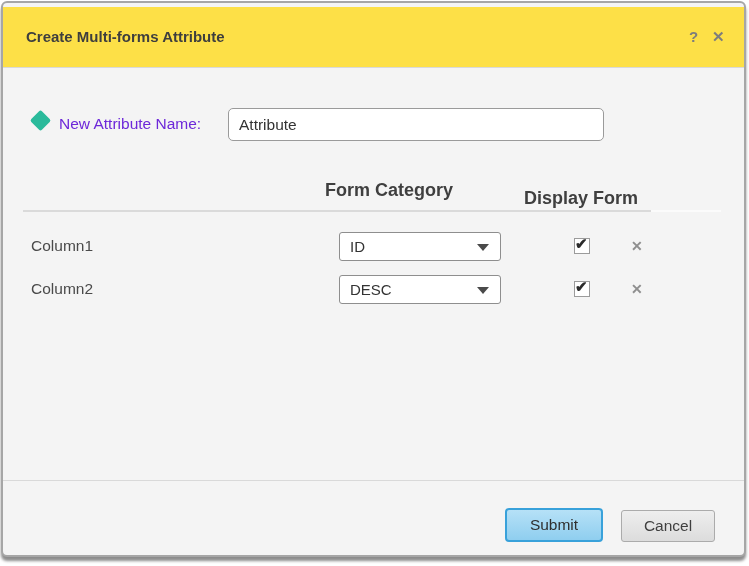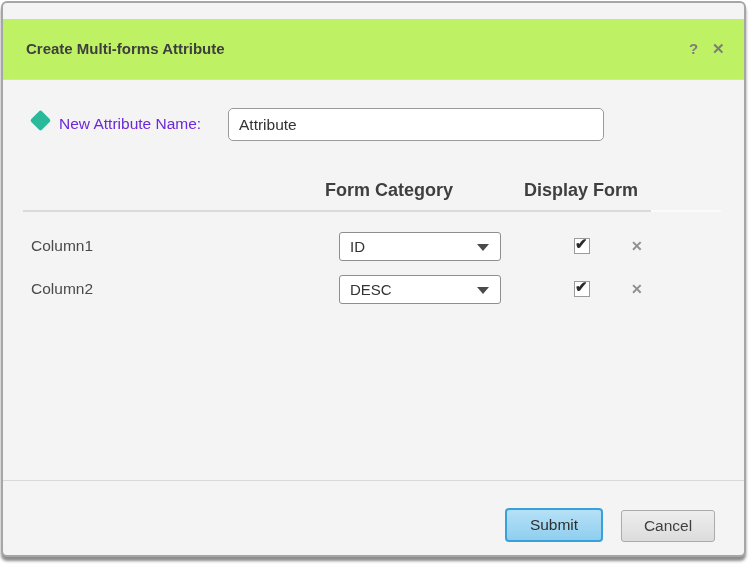--- a/index.html
+++ b/index.html
@@ -15,23 +15,23 @@
     width: 745px; height: 556px;
     box-sizing: border-box;
     background: #f4f4f4;
     border: 2px solid #a6a6a6;
     border-radius: 6px;
     box-shadow: 0 4px 3px rgba(0,0,0,0.45);
     overflow: hidden;
   }
   .titlebar {
     position: absolute;
-    left: 0; top: 16px; right: 0;
+    left: 0; top: 4px; right: 0;
     height: 60px;
-    background: #bef264;
+    background: #fde047;
     border-bottom: 1px solid #d9d9d9;
     padding-left: 26px;
   }
   .title {
     position: absolute;
     left: 23px; top: 21px;
     font-size: 15px;
     font-weight: bold;
     color: #3e3e3e;
   }
@@ -77,21 +77,21 @@
   }
 
   .col-header {
     position: absolute;
     top: 177px;
     font-size: 18px;
     font-weight: bold;
     color: #3f3f3f;
   }
   .header-form-category { left: 322px; }
-  .header-display-form  { left: 521px; }
+  .header-display-form  { left: 521px; margin-top: 8px; }
 
   .header-sep {
     position: absolute;
     left: 20px; top: 207px;
     width: 628px; height: 2px;
     background: #dadada;
   }
   .header-sep-light {
     position: absolute;
     left: 648px; top: 207px;

